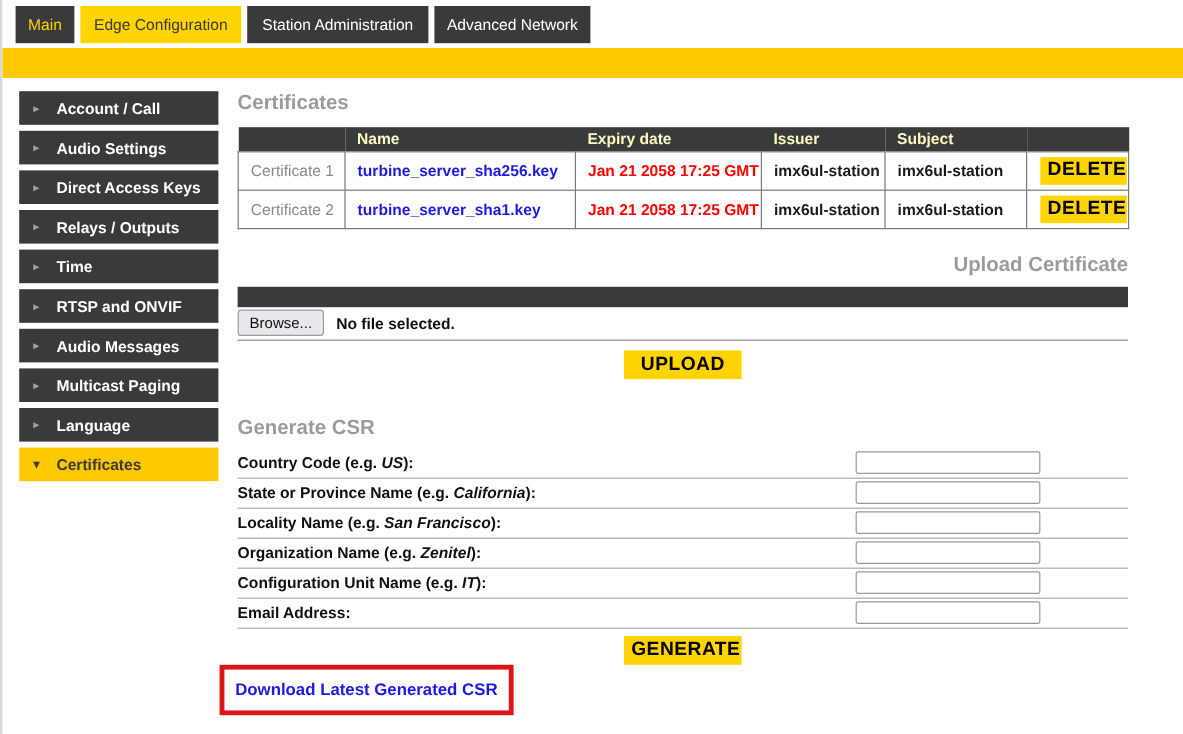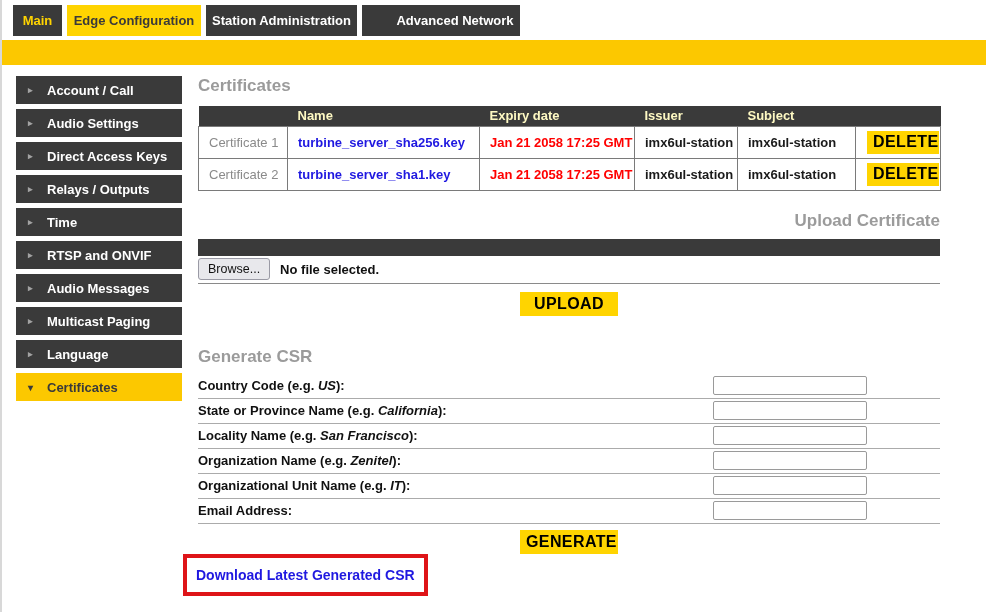--- a/index.html
+++ b/index.html
@@ -1,26 +1,26 @@
 <!DOCTYPE html>
 <html><head>
 <meta charset="utf-8">
 <style>
   html,body{margin:0;padding:0;background:#fff;}
   body{font-family:"Liberation Sans", sans-serif;}
   .page{position:relative;width:986px;height:612px;background:#fff;border-left:2px solid #d8d8d8;box-sizing:border-box;overflow:hidden;}
 
   
   .tabbar{position:absolute;top:0;left:0;right:0;height:40px;background:#fff;}
-  .tab{position:absolute;top:5px;height:31px;background:#3a3a3a;color:#fff;font-weight:700;
+  .tab{position:absolute;top:5px;height:31px;background:#3a3a3a;color:#fff;font-weight:400;
        font-size:13px;display:flex;align-items:center;justify-content:center;cursor:pointer;text-align:right;}
   .tab.t-main{left:11px;width:49px;color:#ffd400;}
   .tab.t-edge{left:65px;width:134px;background:#ffd400;color:#3a3a3a;}
   .tab.t-station{left:204px;width:151px;}
-  .tab.t-advanced{left:360px;width:130px;padding-left:28px;}
+  .tab.t-advanced{left:360px;width:130px;}
 
   .advcfg{position:absolute;top:9px;right:10px;display:flex;align-items:center;gap:7px;}
   .advcfg .lbl{font-size:13.5px;font-weight:700;color:#101010;}
   .checkbox{width:15px;height:15px;background:#1e6fe8;border-radius:3px;display:flex;
             align-items:center;justify-content:center;cursor:pointer;}
   .checkbox .check{color:#fff;font-size:11px;font-weight:700;line-height:1;}
 
   .yellowbar{position:absolute;top:40px;left:0;width:986px;height:25px;background:#fcc800;}
 
   
@@ -203,21 +203,21 @@
       </div>
       <div class="form-row">
         <span class="form-label"><span>Locality Name (e.g. </span><span class="ex">San Francisco</span><span>):</span></span>
         <input class="form-input" value="" style="">
       </div>
       <div class="form-row">
         <span class="form-label"><span>Organization Name (e.g. </span><span class="ex">Zenitel</span><span>):</span></span>
         <input class="form-input" value="" style="">
       </div>
       <div class="form-row">
-        <span class="form-label"><span>Organizational Unit Name (e.g. </span><span class="ex">IT</span><span>):</span></span>
+        <span class="form-label"><span>Configuration Unit Name (e.g. </span><span class="ex">IT</span><span>):</span></span>
         <input class="form-input" value="" style="">
       </div>
       <div class="form-row">
         <span class="form-label"><span>Email Address:</span><span class="ex"></span><span></span></span>
         <input class="form-input" value="" style="">
       </div>
     </div>
 
     <div class="center-row generate-wrap">
       <button class="btn-yellow generate-btn">GENERATE</button>

